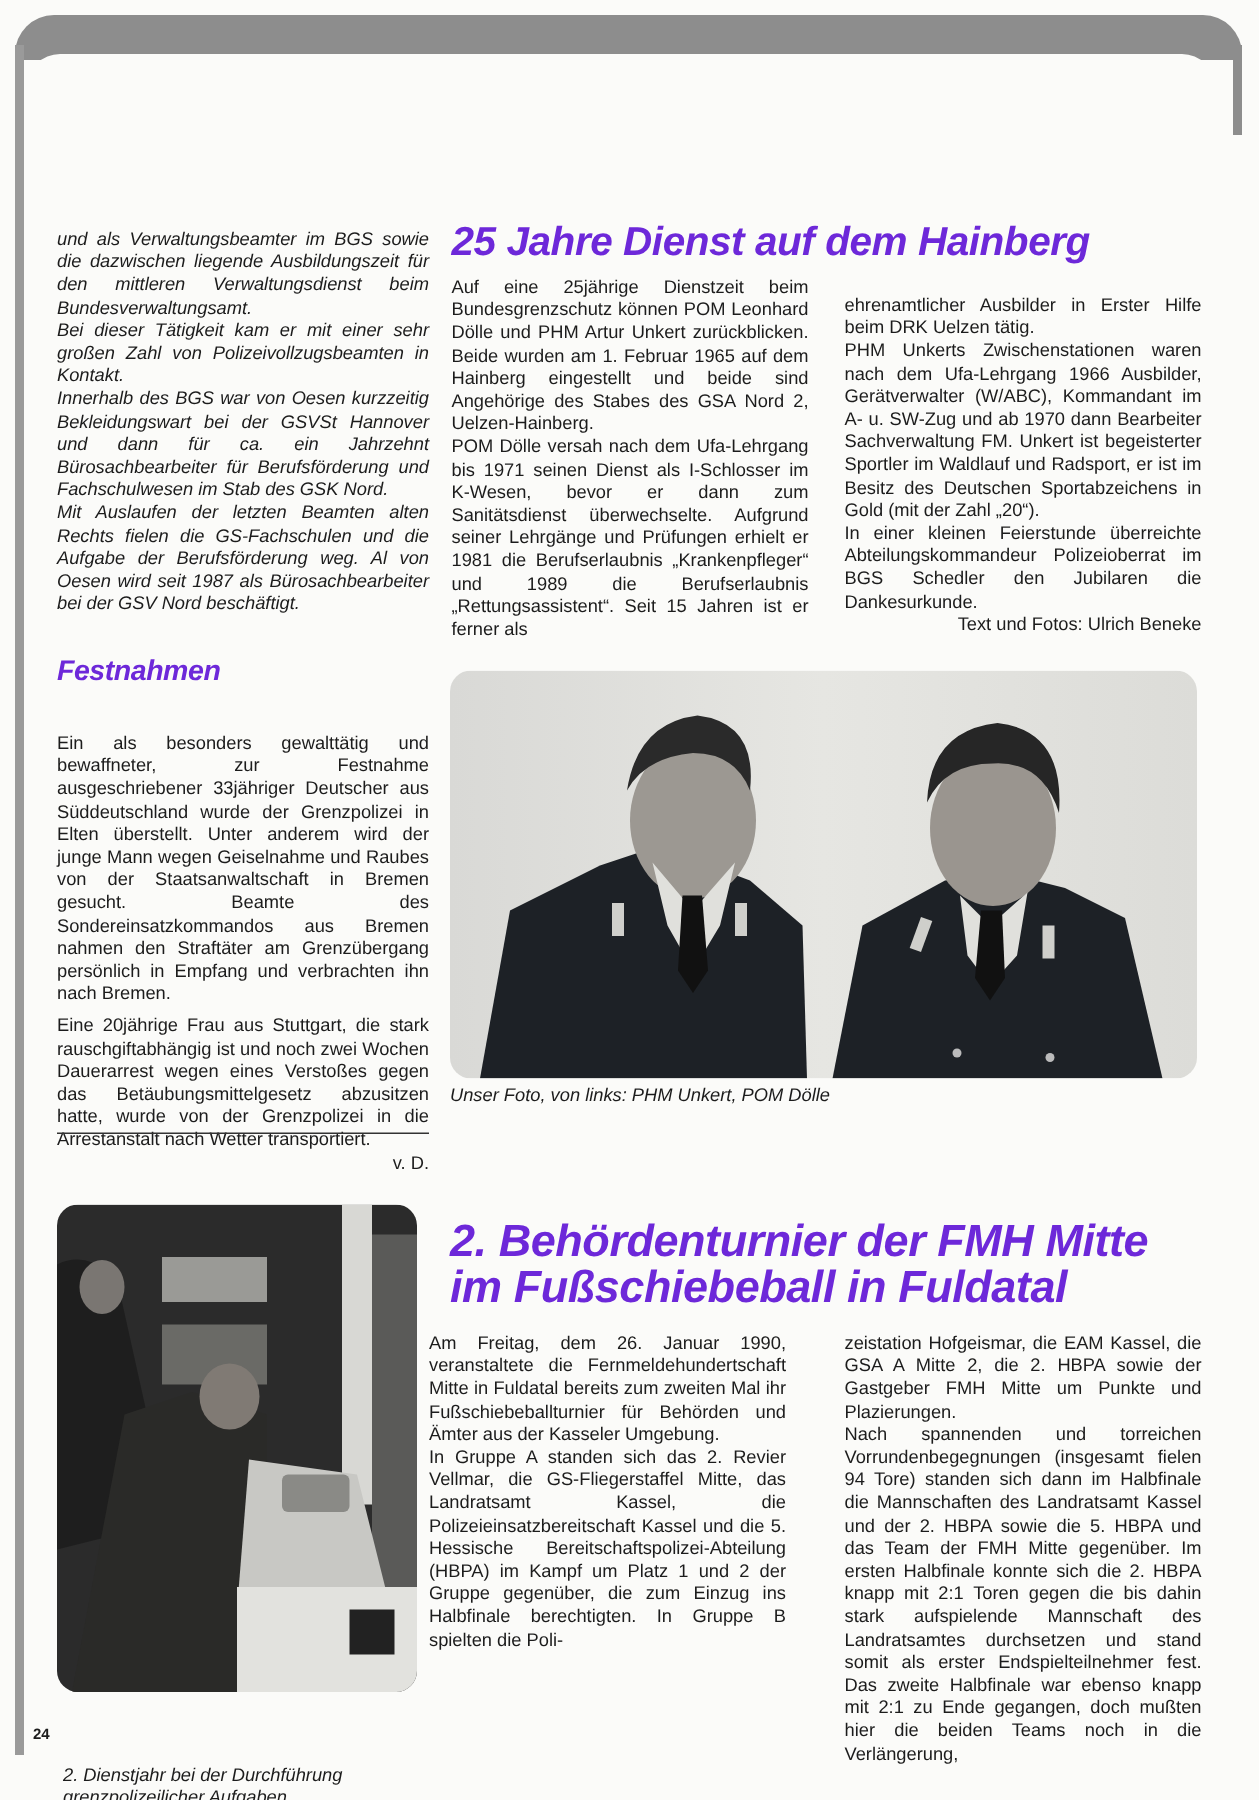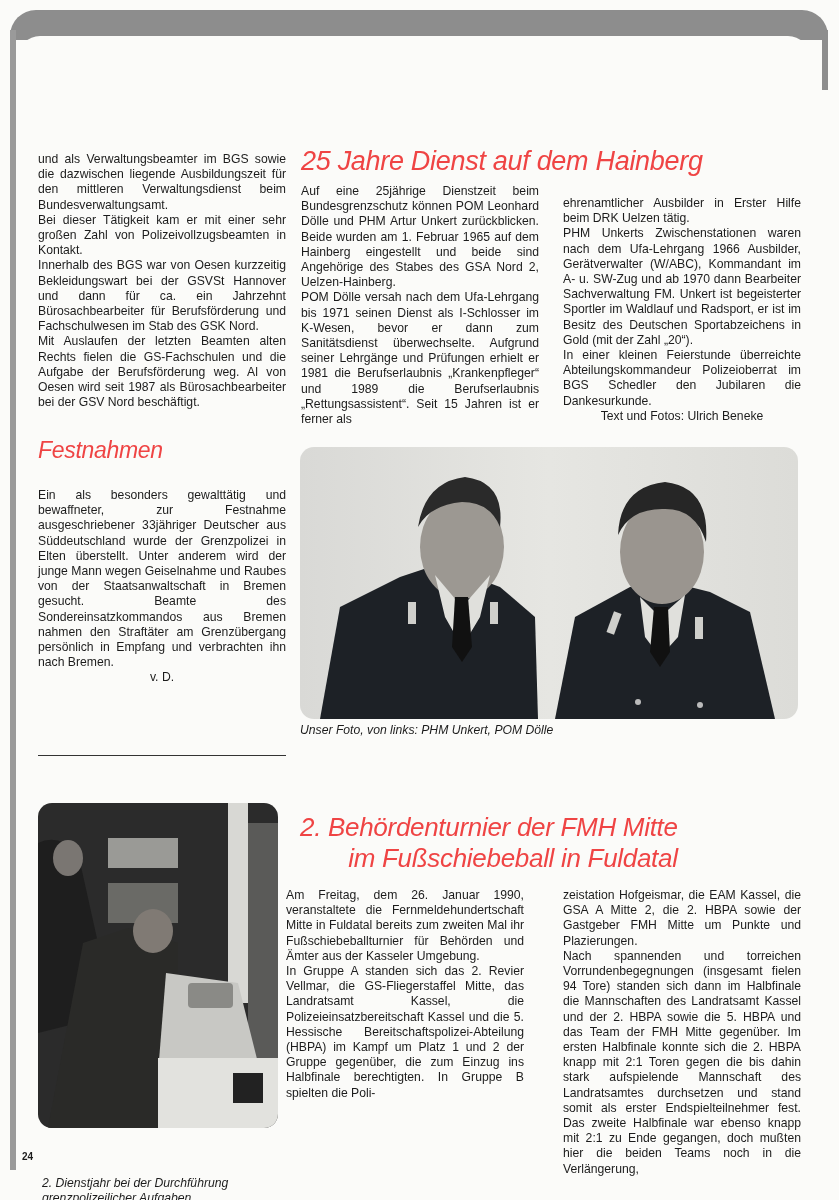--- a/index.html
+++ b/index.html
@@ -7,49 +7,50 @@
          font-family:"Liberation Sans", sans-serif; color:#1c1c1c; }
   .topbar { position:absolute; left:10px; top:10px; width:818px; height:30px; background:#8d8d8d;
             border-radius:26px 26px 0 0; }
   .topbar-inner { position:absolute; left:18px; top:36px; width:792px; height:40px; background:#fbfbf9;
                   border-radius:22px 22px 0 0; }
   .edge-left { position:absolute; left:10px; top:30px; width:6px; height:1140px; background:#9a9a9a; }
   .edge-right { position:absolute; left:822px; top:30px; width:6px; height:60px; background:#8d8d8d; }
   .txt { position:absolute; font-size:12.2px; line-height:15.2px; text-align:justify; hyphens:none; }
   .txt p { margin:0; }
   .txt p.gap { margin-top:6px; }
-  .right { text-align:center; }
-  .headline { position:absolute; font-family:"Liberation Sans", sans-serif; font-weight:normal; font-style:italic;
-              color:#ef4444; letter-spacing:-0.3px; margin:0;text-align:right; }
+  .right { text-align:right; }
+  .headline { position:absolute; font-family:"Liberation Sans", sans-serif; font-weight:bold; font-style:italic;
+              color:#6d28d9; letter-spacing:-0.3px; margin:0; }
   .h1 { left:301px; top:146px; font-size:27px; }
-  .h2 { left:38px; top:437px; font-size:23px; }
-  .h3 { left:300px; top:812px; font-size:26px; line-height:31px; }
+  .h2 { left:38px; top:437px; font-size:19px; }
+  .h3 { left:300px; top:812px; font-size:30px; line-height:31px; }
   .caption { position:absolute; font-style:italic; font-size:12.2px; line-height:15px; }
   .photo { position:absolute; border-radius:14px; overflow:hidden; }
   .divider { position:absolute; left:38px; top:755px; width:248px; height:1px; background:#333; }
   .pagenum { position:absolute; left:22px; top:1151px; font-size:10px; font-weight:bold; }
 </style>
 </head>
 <body>
 
 <div class="topbar"></div>
 <div class="edge-left"></div>
 <div class="edge-right"></div>
 <div class="topbar-inner"></div>
 
-<div class="txt" style="left:38px; top:152px; width:248px;">
+<div class="txt" style="left:38px; top:152px; width:248px;font-style:italic;">
   <p>und als Verwaltungsbeamter im BGS sowie die dazwischen liegende Ausbildungszeit für den mittleren Verwaltungsdienst beim Bundesverwaltungsamt.</p>
   <p>Bei dieser Tätigkeit kam er mit einer sehr großen Zahl von Polizeivollzugsbeamten in Kontakt.</p>
   <p>Innerhalb des BGS war von Oesen kurzzeitig Bekleidungswart bei der GSVSt Hannover und dann für ca. ein Jahrzehnt Bürosachbearbeiter für Berufsförderung und Fachschulwesen im Stab des GSK Nord.</p>
   <p>Mit Auslaufen der letzten Beamten alten Rechts fielen die GS-Fachschulen und die Aufgabe der Berufsförderung weg. Al von Oesen wird seit 1987 als Bürosachbearbeiter bei der GSV Nord beschäftigt.</p>
 </div>
 
 <h2 class="headline h2">Festnahmen</h2>
 <div class="txt" style="left:38px; top:488px; width:248px;">
   <p>Ein als besonders gewalttätig und bewaffneter, zur Festnahme ausgeschriebener 33jähriger Deutscher aus Süddeutschland wurde der Grenzpolizei in Elten überstellt. Unter anderem wird der junge Mann wegen Geiselnahme und Raubes von der Staatsanwaltschaft in Bremen gesucht. Beamte des Sondereinsatzkommandos aus Bremen nahmen den Straftäter am Grenzübergang persönlich in Empfang und verbrachten ihn nach Bremen.</p>
+  <p class="gap">Eine 20jährige Frau aus Stuttgart, die stark rauschgiftabhängig ist und noch zwei Wochen Dauerarrest wegen eines Verstoßes gegen das Betäubungsmittelgesetz abzusitzen hatte, wurde von der Grenzpolizei in die Arrestanstalt nach Wetter transportiert.</p>
   <p class="right">v. D.</p>
 </div>
 <div class="divider"></div>
 
 <h1 class="headline h1">25 Jahre Dienst auf dem Hainberg</h1>
 <div class="txt" style="left:301px; top:184px; width:238px;">
   <p>Auf eine 25jährige Dienstzeit beim Bundesgrenzschutz können POM Leonhard Dölle und PHM Artur Unkert zurückblicken. Beide wurden am 1. Februar 1965 auf dem Hainberg eingestellt und beide sind Angehörige des Stabes des GSA Nord 2, Uelzen-Hainberg.</p>
   <p>POM Dölle versah nach dem Ufa-Lehrgang bis 1971 seinen Dienst als I-Schlosser im K-Wesen, bevor er dann zum Sanitätsdienst überwechselte. Aufgrund seiner Lehrgänge und Prüfungen erhielt er 1981 die Berufserlaubnis „Krankenpfleger“ und 1989 die Berufserlaubnis „Rettungsassistent“. Seit 15 Jahren ist er ferner als</p>
 </div>
 <div class="txt" style="left:563px; top:196px; width:238px;">

